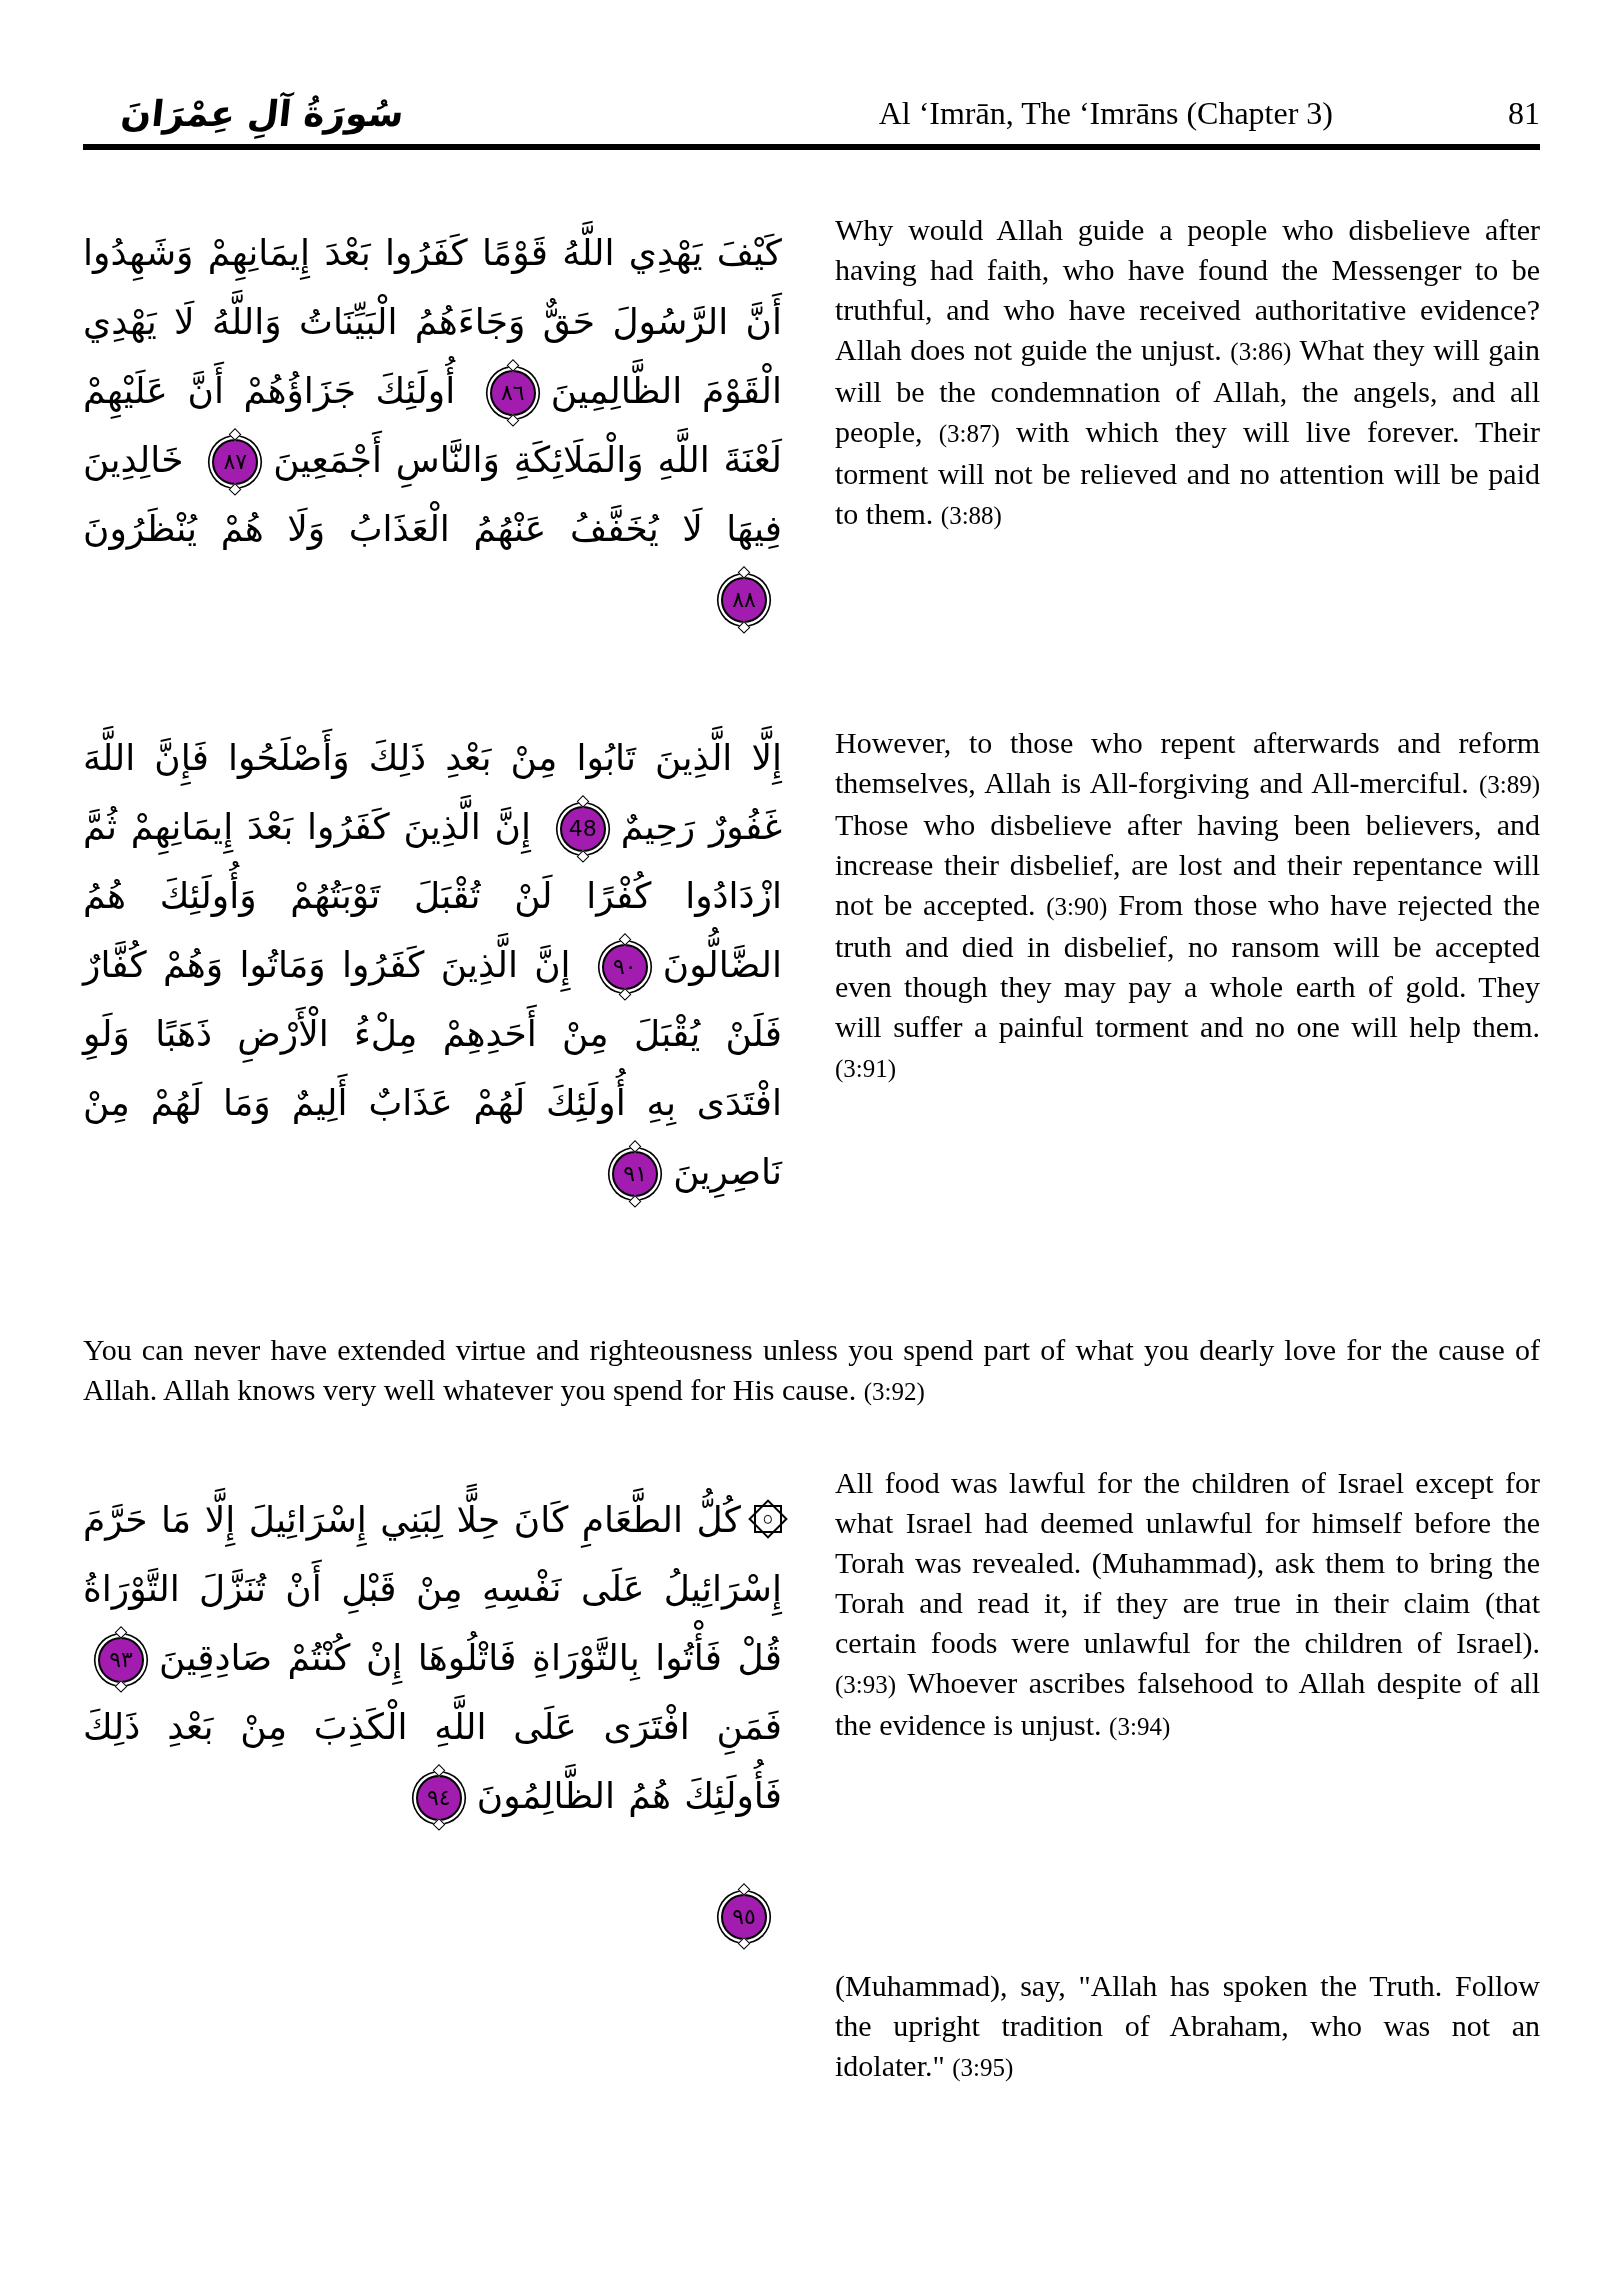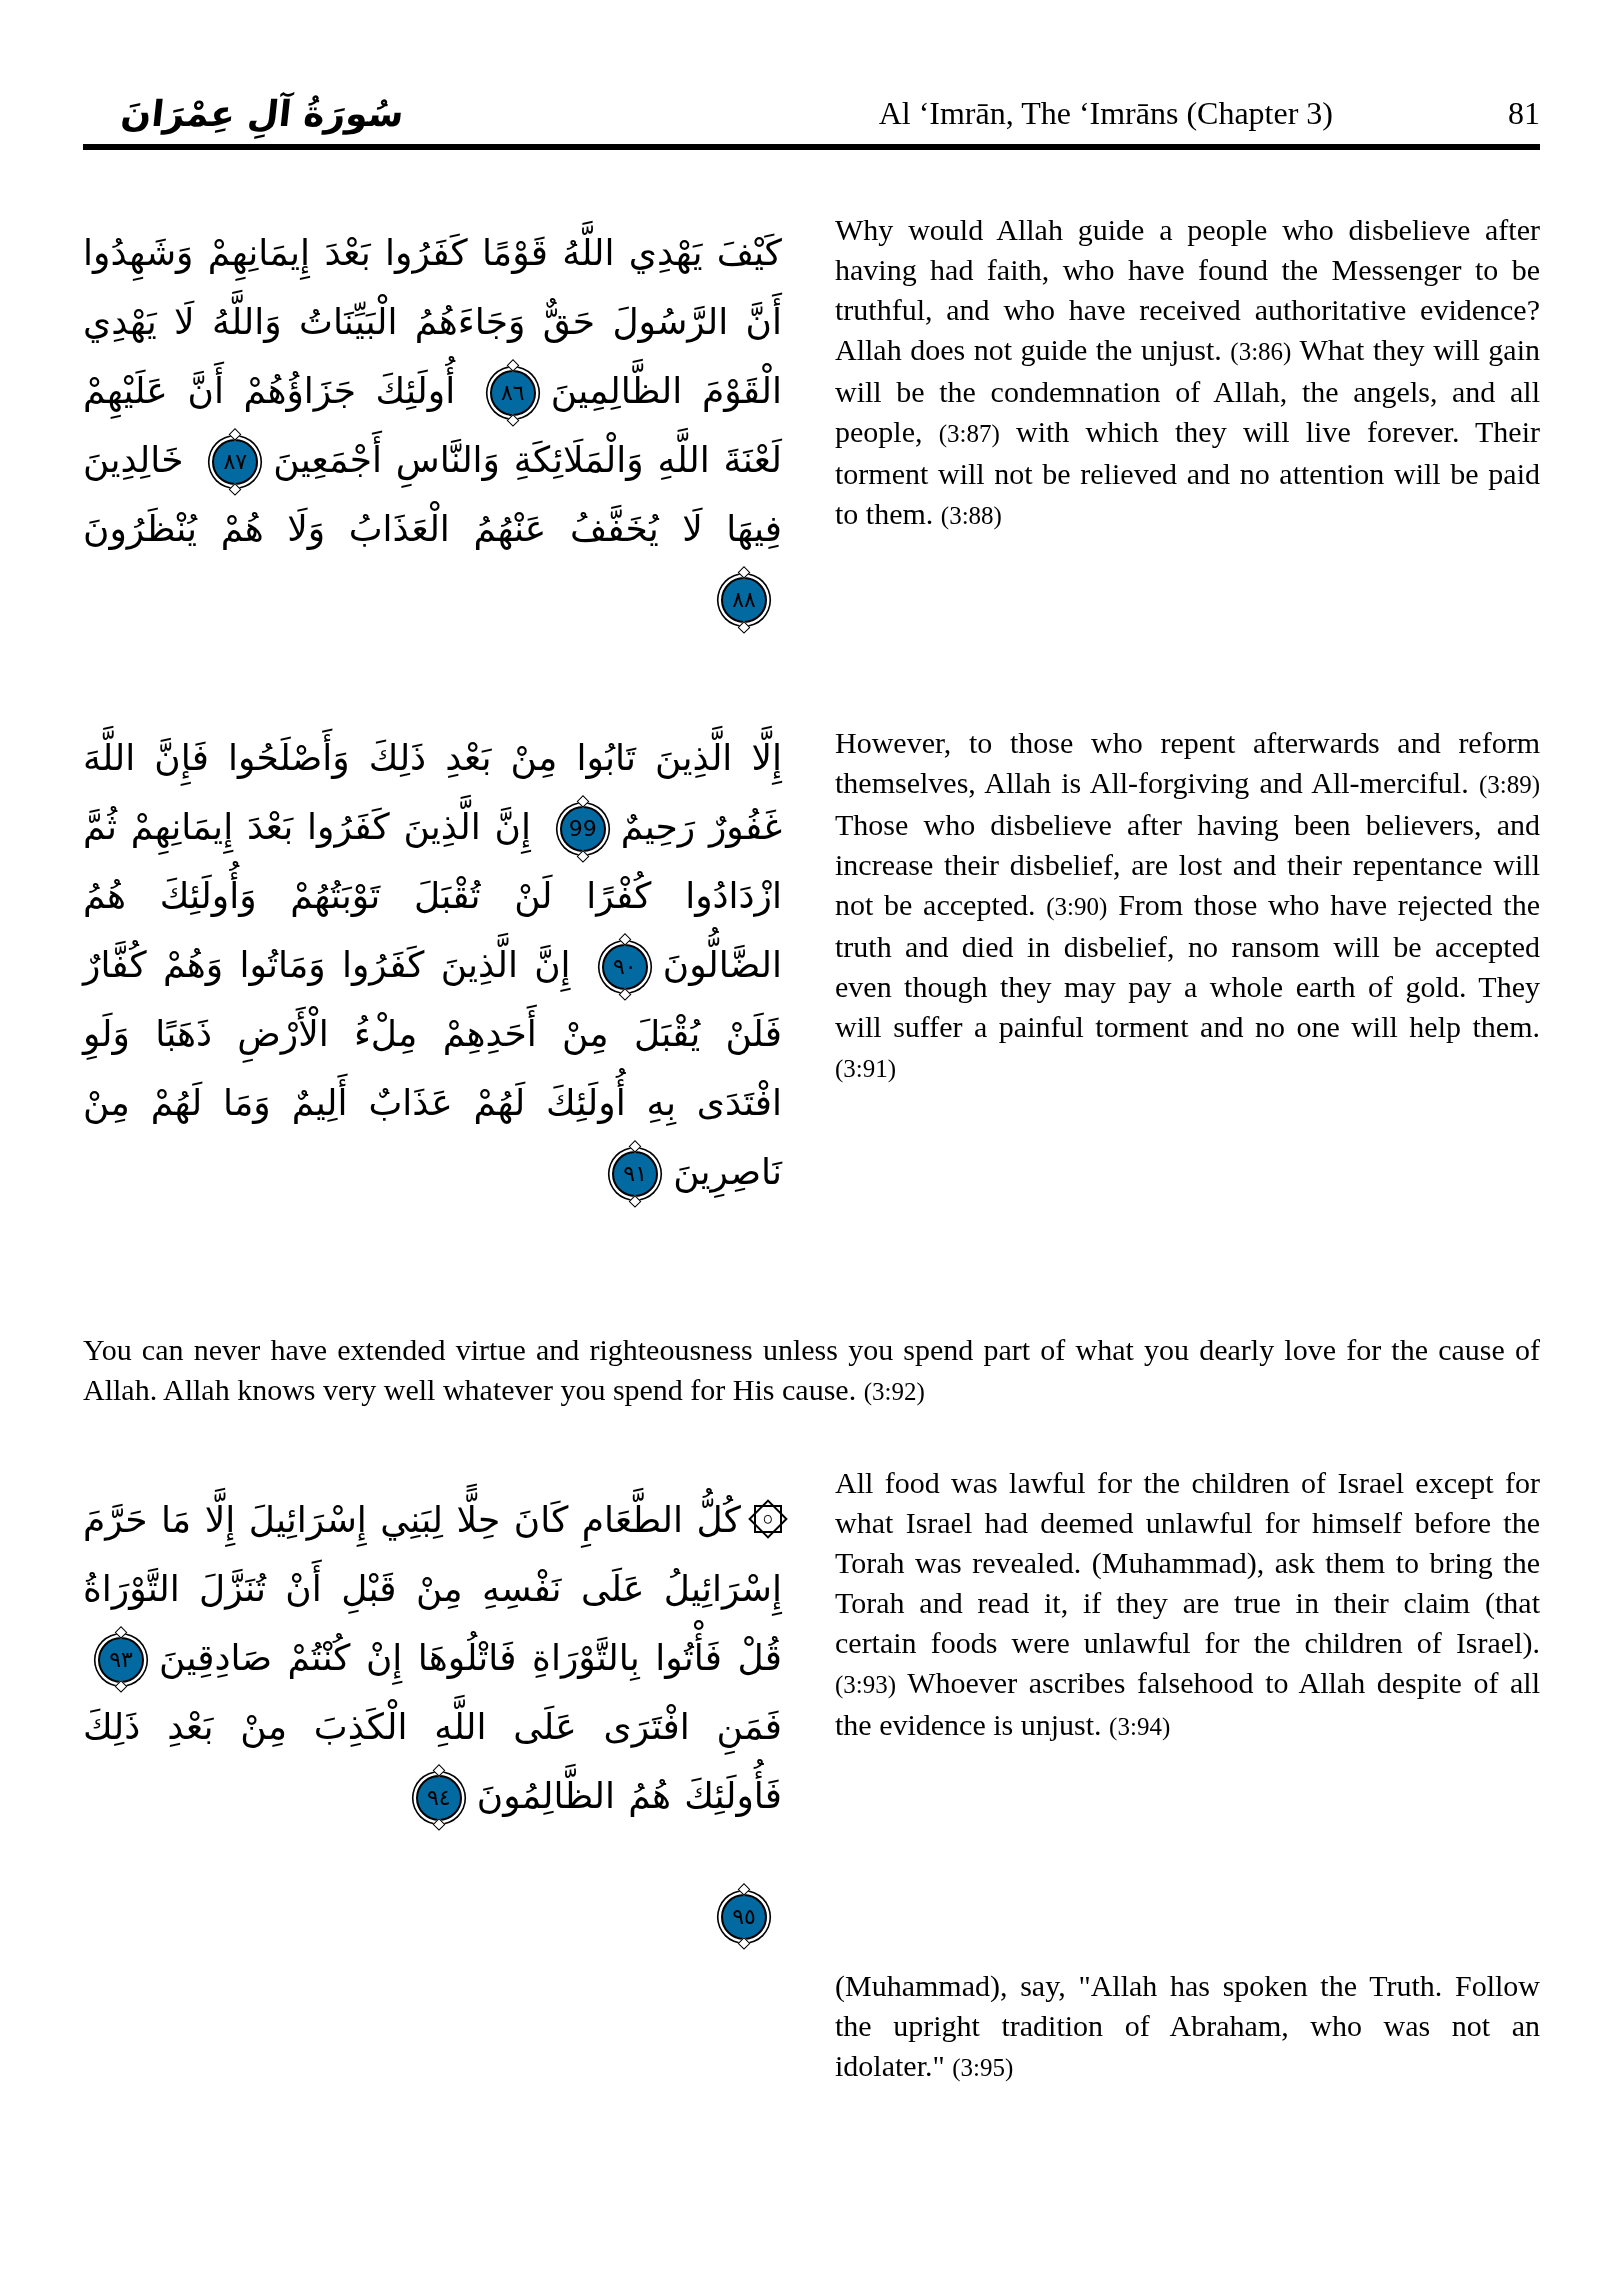--- a/index.html
+++ b/index.html
@@ -71,21 +71,21 @@
   .ayah {
     display: inline-flex;
     align-items: center; justify-content: center;
     width: 46px; height: 46px;
     border: 2.5px solid #000;
     border-radius: 50%;
     box-shadow: 0 0 0 2.5px #fff, 0 0 0 4.1px #000;
     margin: 0 15px;
     vertical-align: middle;
     position: relative;
-    background: #0369a1;
+    background: #a21caf;
   }
   .ayah::before, .ayah::after {
     content: "";
     position: absolute; left: 50%;
     width: 7.4px; height: 7.4px;
     background: #fff; border: 1.7px solid #000;
     transform: translateX(-50%) rotate(45deg);
   }
   .ayah::before { top: -10.8px; }
   .ayah::after  { bottom: -10.8px; }
@@ -145,21 +145,21 @@
     </div>
     <div class="en-col">
       <p class="en-text">Why would Allah guide a people who disbelieve after having had faith, who have found the Messenger to be truthful, and who have received authoritative evidence? Allah does not guide the unjust. <span class="vref">(3:86)</span> What they will gain will be the condemnation of Allah, the angels, and all people, <span class="vref">(3:87)</span> with which they will live forever. Their torment will not be relieved and no attention will be paid to them. <span class="vref">(3:88)</span></p>
     </div>
   </section>
 
   <section class="row row2">
     <div class="ar-col">
       <p class="ar-text">
         <span>إِلَّا الَّذِينَ تَابُوا مِنْ بَعْدِ ذَلِكَ وَأَصْلَحُوا فَإِنَّ اللَّهَ غَفُورٌ رَحِيمٌ</span><span class="ayah">
-            <span class="ayah-n">99</span>
+            <span class="ayah-n">48</span>
           </span>
         <span>إِنَّ الَّذِينَ كَفَرُوا بَعْدَ إِيمَانِهِمْ ثُمَّ ازْدَادُوا كُفْرًا لَنْ تُقْبَلَ تَوْبَتُهُمْ وَأُولَئِكَ هُمُ الضَّالُّونَ</span><span class="ayah">
             <span class="ayah-n">٩٠</span>
           </span>
         <span>إِنَّ الَّذِينَ كَفَرُوا وَمَاتُوا وَهُمْ كُفَّارٌ فَلَنْ يُقْبَلَ مِنْ أَحَدِهِمْ مِلْءُ الْأَرْضِ ذَهَبًا وَلَوِ افْتَدَى بِهِ أُولَئِكَ لَهُمْ عَذَابٌ أَلِيمٌ وَمَا لَهُمْ مِنْ نَاصِرِينَ</span><span class="ayah">
             <span class="ayah-n">٩١</span>
           </span>
       </p>
     </div>
     <div class="en-col">

